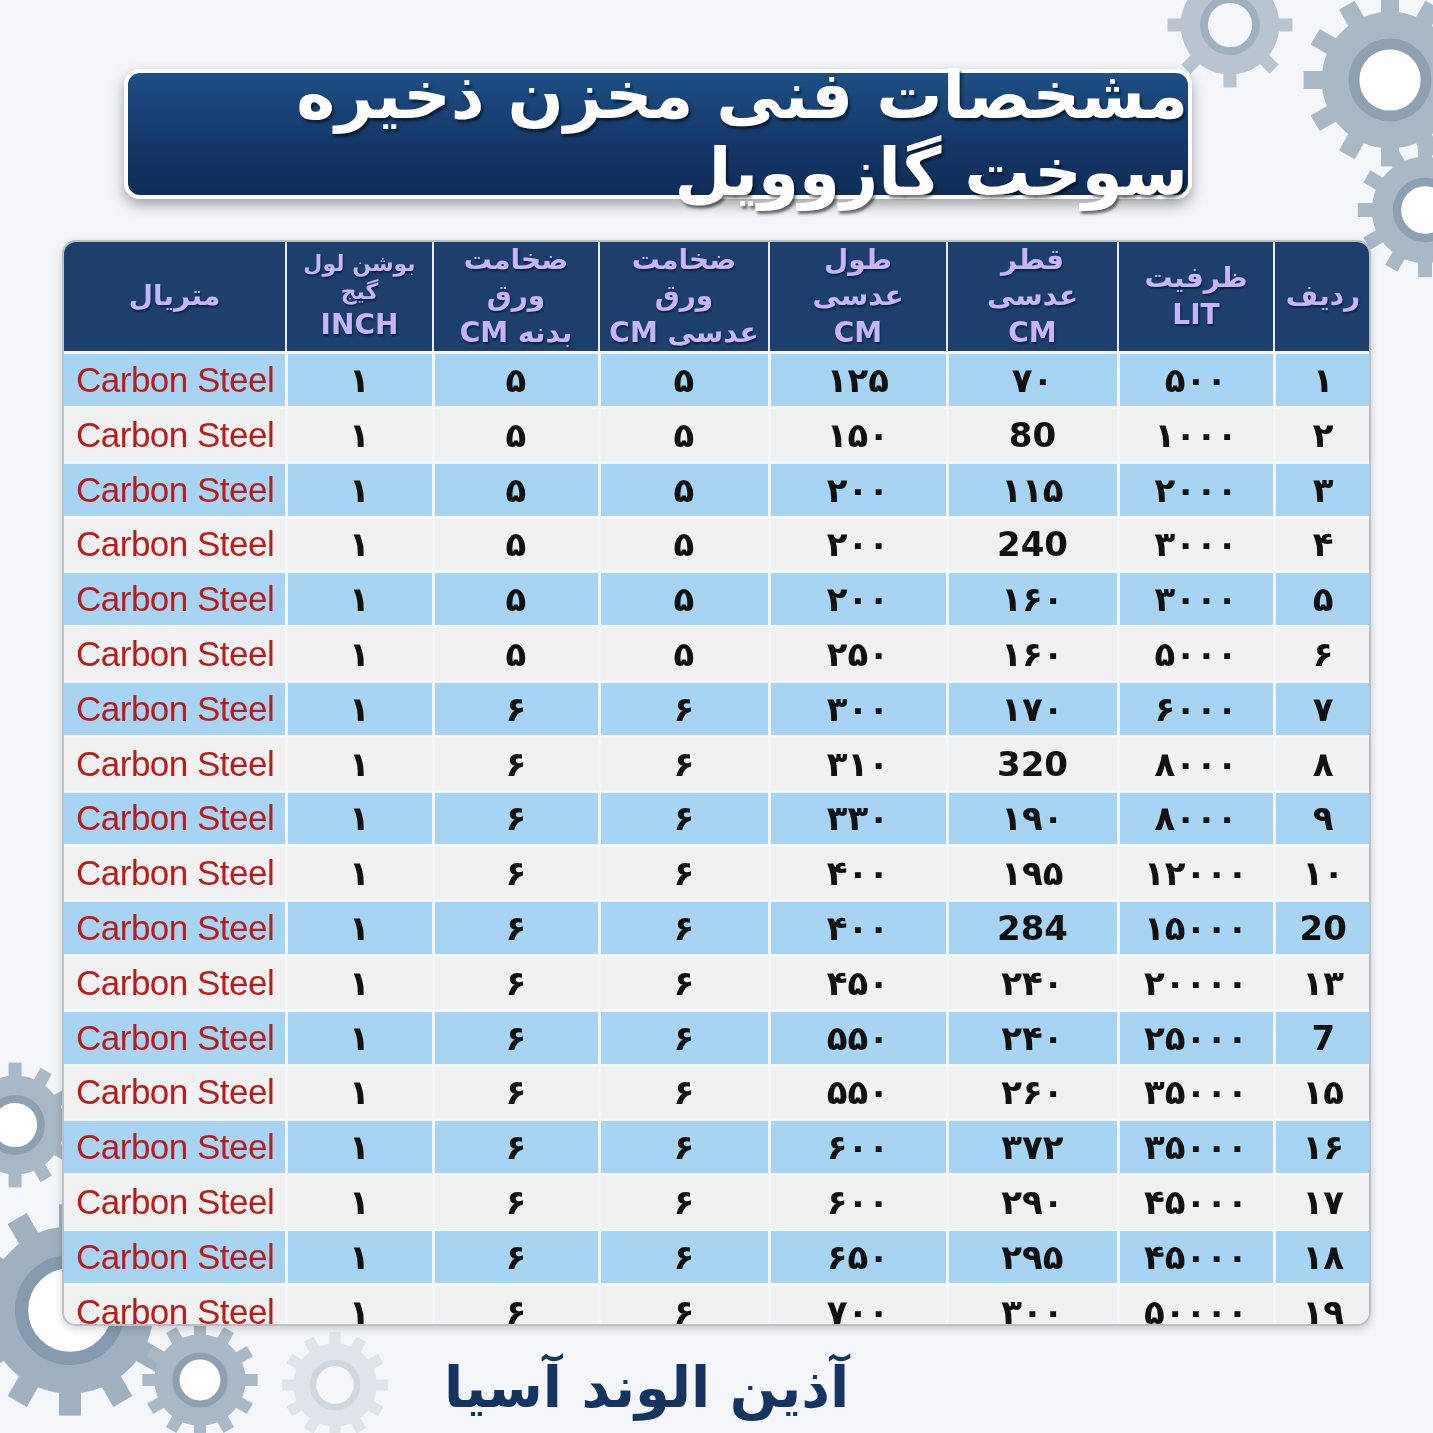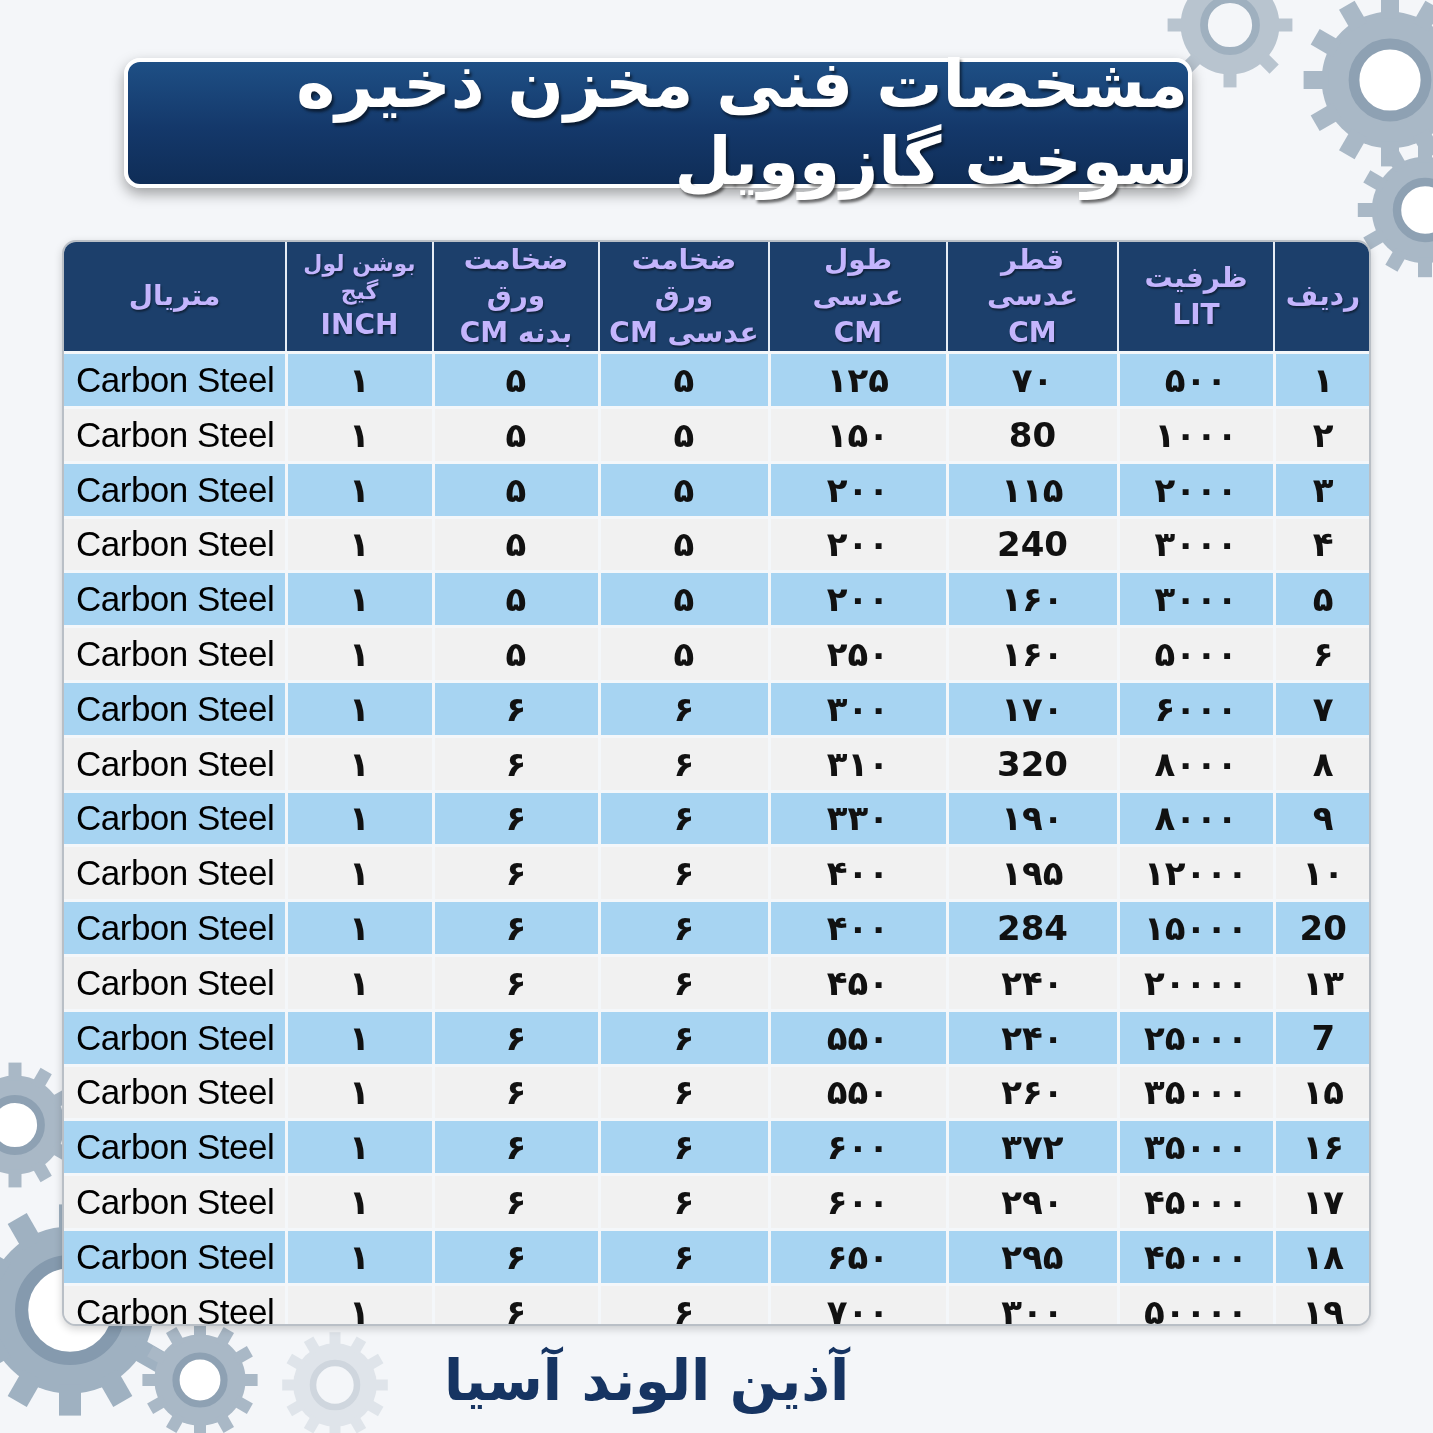--- a/index.html
+++ b/index.html
@@ -4,21 +4,21 @@
 <style>
   * { box-sizing: border-box; margin: 0; padding: 0; }
   html, body { width: 1433px; height: 1433px; overflow: hidden; }
   body {
     background: #f4f6f9;
     font-family: "DejaVu Sans", sans-serif;
     position: relative;
   }
   .gear { position: absolute; }
   .title-box {
-    position: absolute; left: 124px; top: 58px; width: 1068px; height: 130px;
+    position: absolute; left: 124px; top: 69px; width: 1068px; height: 130px;
     background: linear-gradient(180deg, #1e4f85 0%, #14386a 55%, #0f2d57 100%);
     border-radius: 16px;
     border: 4px solid #ffffff;
     box-shadow: 0 6px 14px rgba(0,0,0,0.35);
     display: flex; align-items: center; justify-content: center;
   }
   .title-text {
     color: #ffffff; font-weight: bold; font-size: 66px; direction: rtl;
     text-shadow: 2px 3px 3px rgba(0,0,0,0.55);
     font-family: "DejaVu Sans", sans-serif;
@@ -44,26 +44,26 @@
   tbody tr { height: 54.8px; }
   tbody tr:nth-child(odd) { background: #a7d4f2; }
   tbody tr:nth-child(even) { background: #f1f1f1; }
   td {
     text-align: center; font-size: 34px; font-weight: bold; color: #111111;
     border-left: 3px solid #f4f7fa; border-top: 3px solid #f4f7fa;
   }
   td:first-child { border-left: none; }
   td.material {
     text-align: left; padding-left: 12px; font-weight: normal;
-    font-family: "Liberation Sans", sans-serif; font-size: 35px; color: #000000;
+    font-family: "Liberation Sans", sans-serif; font-size: 35px; color: #b91c1c;
     letter-spacing: -0.5px;
   }
   .footer-brand {
     position: absolute; left: 0; right: 0; top: 1340px; height: 80px;
-    display: flex; align-items: center; justify-content: center;
+    display: flex; align-items: flex-end; justify-content: center;
   }
   .footer-brand span {
     color: #163462; font-size: 56px; font-weight: bold; direction: rtl;
     margin-left: -140px;
   }
 </style>
 </head>
 <body>
 
 <svg class="gear" style="left:1165px;top:-40px" width="130" height="130" viewBox="0 0 100 100">

